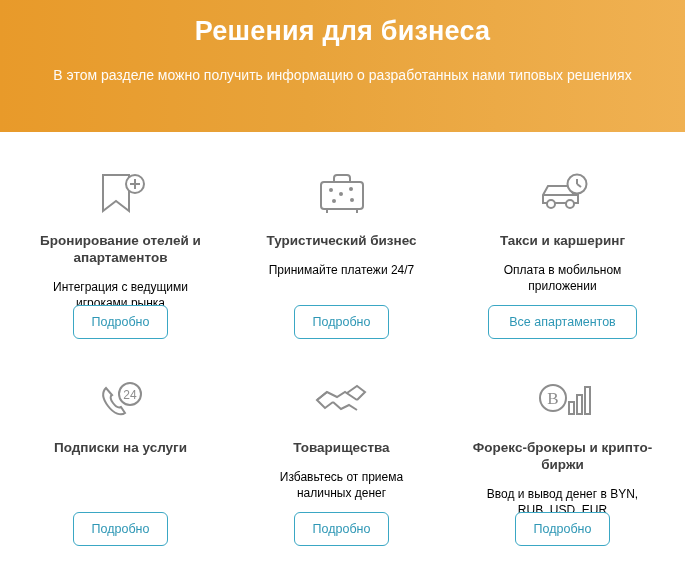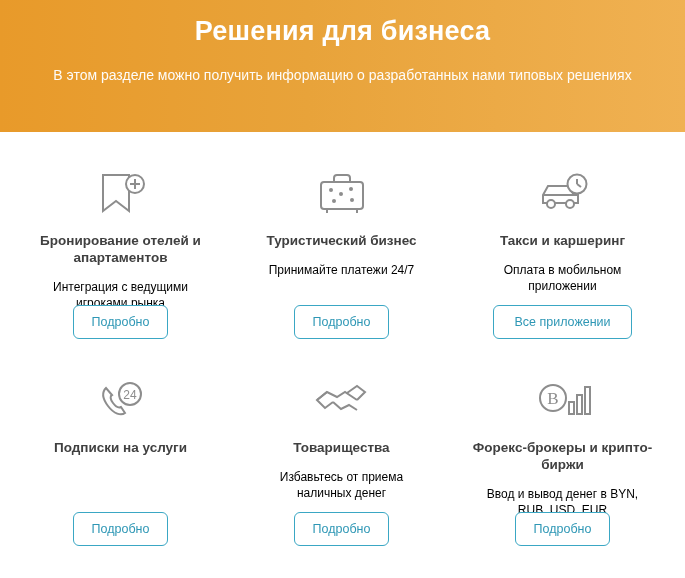--- a/index.html
+++ b/index.html
@@ -162,21 +162,21 @@
         <circle cx="18" cy="33" r="4" fill="#ffffff" stroke="#8d8d8d" stroke-width="2"></circle>
         <circle cx="37" cy="33" r="4" fill="#ffffff" stroke="#8d8d8d" stroke-width="2"></circle>
         <circle cx="44" cy="13" r="9.5" fill="#ffffff" stroke="#8d8d8d" stroke-width="2"></circle>
         <line x1="44" y1="8" x2="44" y2="13" stroke="#8d8d8d" stroke-width="2"></line>
         <line x1="44" y1="13" x2="48" y2="16" stroke="#8d8d8d" stroke-width="2"></line>
       </svg>
     </div>
     <div class="cell-title">Такси и каршеринг</div>
     <div class="cell-desc">Оплата в мобильном приложении</div>
     <div class="btn-wrap">
-      <button class="btn wide">Все приложении</button>
+      <button class="btn wide">Все апартаментов</button>
     </div>
   </div>
 
   <div class="cell">
     <div class="icon-wrap">
       <svg width="58" height="48" viewBox="0 0 58 48">
         <path d="M14 10 c-4 4 -4 10 2 18 c6 8 13 10 17 7 l-4 -6 c-2 1 -5 0 -8 -4 c-3 -4 -3 -7 -1 -8 Z" fill="none" stroke="#8d8d8d" stroke-width="2"></path>
         <circle cx="38" cy="16" r="11" fill="#ffffff" stroke="#8d8d8d" stroke-width="2"></circle>
         <text x="38" y="21" font-family="Liberation Sans, sans-serif" font-size="12" fill="#8d8d8d" text-anchor="middle">24</text>
       </svg>

